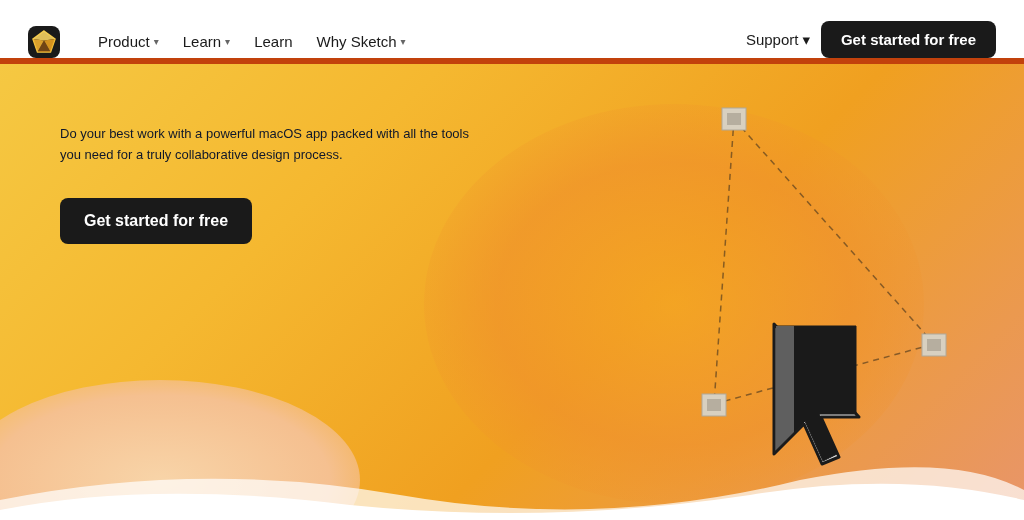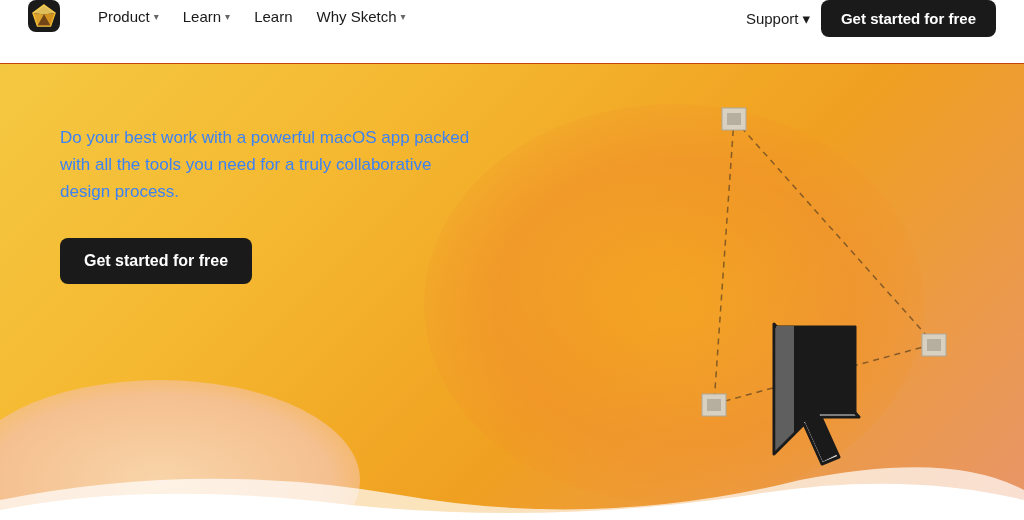--- a/index.html
+++ b/index.html
@@ -3,25 +3,25 @@
   <meta charset="utf-8">
   <style>
     * { margin: 0; padding: 0; box-sizing: border-box; }
     body { font-family: -apple-system, BlinkMacSystemFont, 'Segoe UI', sans-serif; width: 1024px; height: 520px; overflow: hidden; }
 
     
     .navbar {
       position: relative;
       z-index: 10;
       display: flex;
-      align-items: flex-start;
+      align-items: flex-end;
       padding: 0 28px;
       height: 64px;
       background: #fff;
-      border-bottom: 1px solid #c2410c;
+      border-bottom: 6px solid #c2410c;
     }
     .navbar-logo {
       display: flex;
       align-items: center;
       margin-right: 28px;
     }
     .navbar-logo svg {
       width: 32px;
       height: 32px;
     }
@@ -138,23 +138,23 @@
     }
     .hero-headline {
       font-size: 68px;
       font-weight: 700;
       line-height: 1.05;
       color: #1a1a1a;
       letter-spacing: -1px;
       margin-bottom: 24px;
     }
     .hero-subtext {
-      font-size: 17px;
+      font-size: 13px;
       line-height: 1.6;
-      color: #3b82f6;
+      color: #0f172a;
       max-width: 420px;
       margin-bottom: 32px;
     }
     .btn-get-started-hero {
       display: inline-block;
       padding: 14px 24px;
       background: #1a1a1a;
       color: #fff;
       font-size: 16px;
       font-weight: 600;

